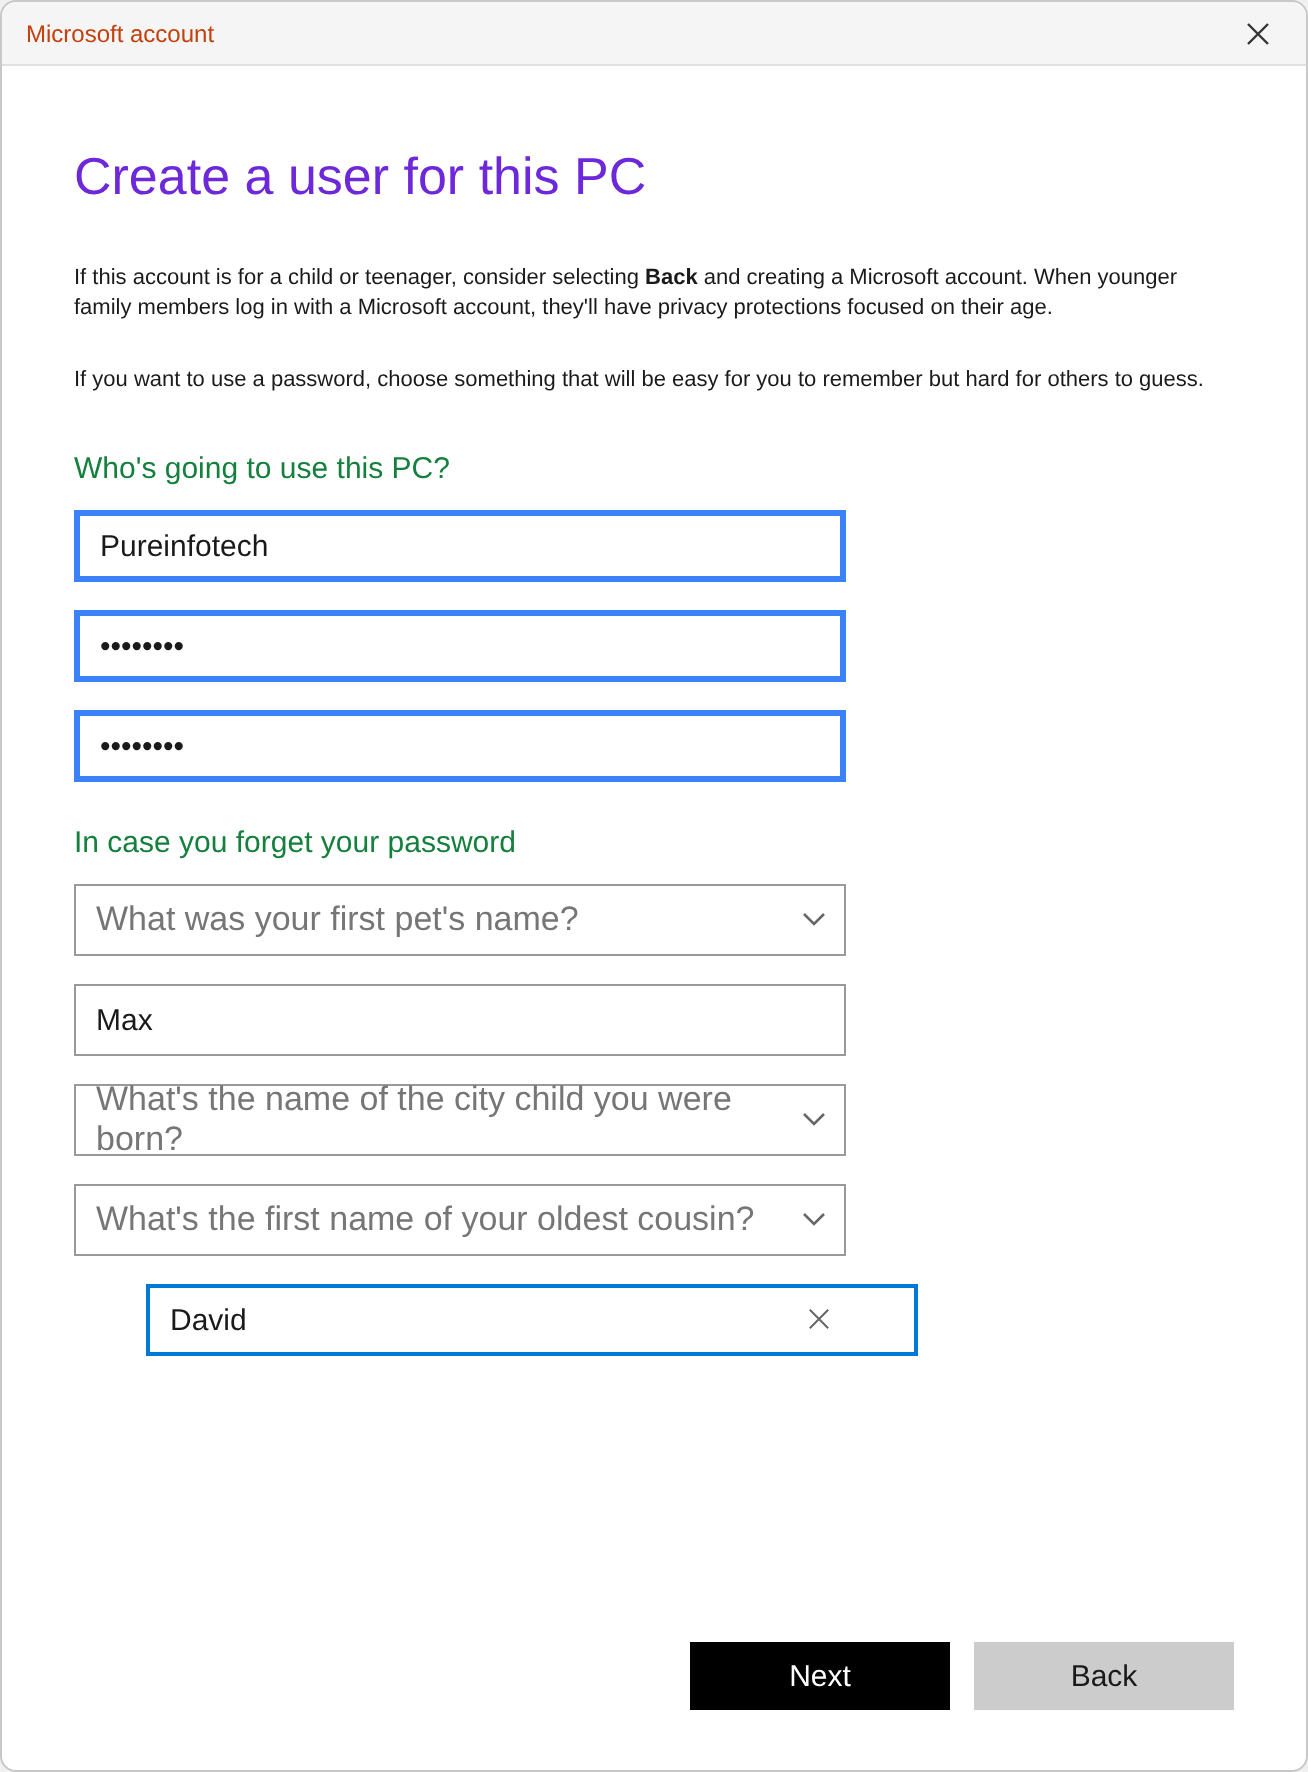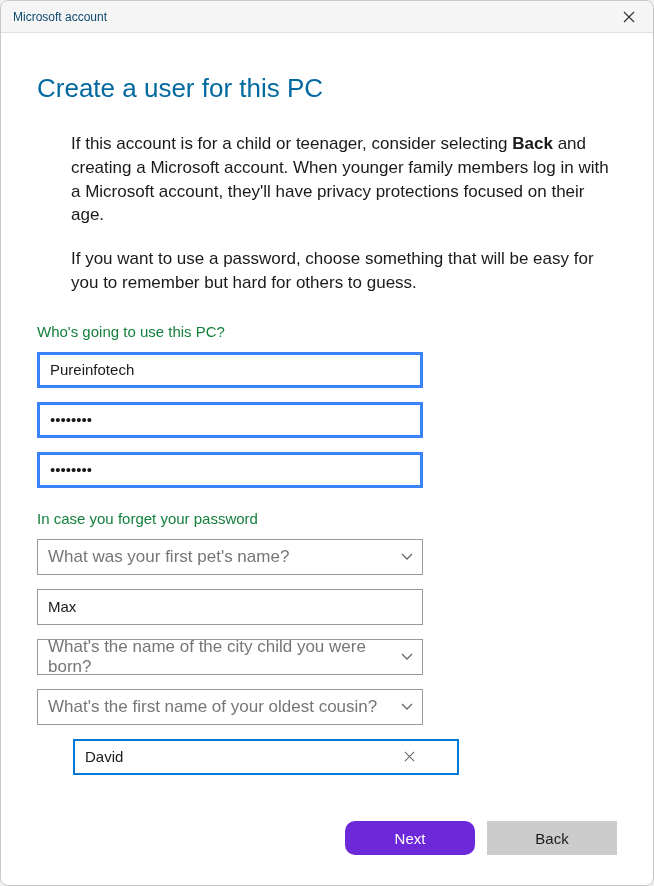--- a/index.html
+++ b/index.html
@@ -24,50 +24,49 @@
       display: flex;
       align-items: center;
       justify-content: space-between;
       padding: 0 8px 0 12px;
       border-bottom: 1px solid #e0e0e0;
       background: #f5f5f5;
       border-radius: 8px 8px 0 0;
     }
     .titlebar-title {
       font-size: 12px;
-      color: #0c4a6e;
+      color: #c2410c;
     }
     .close-btn {
       width: 32px;
       height: 24px;
       display: flex;
       align-items: center;
       justify-content: center;
       cursor: pointer;
       font-size: 14px;
       color: #333;
     }
     .content {
       padding: 40px 36px 20px 36px;
       flex: 1;
       display: flex;
       flex-direction: column;
     }
     .heading {
       font-size: 26px;
       font-weight: 400;
-      color: #0369a1;
+      color: #6d28d9;
       margin-bottom: 28px;
     }
     .paragraph {
-      font-size: 17px;
+      font-size: 11px;
       color: #1a1a1a;
       line-height: 1.4;
       margin-bottom: 20px;
-      margin-left: 34px;
     }
     .paragraph strong { font-weight: 700; }
     .section-label {
       font-size: 15px;
       color: #15803d;
       margin-bottom: 12px;
       margin-top: 8px;
     }
     .input-row {
       margin-bottom: 14px;
@@ -140,23 +139,22 @@
     }
     .btn {
       width: 130px;
       height: 34px;
       border: none;
       font-size: 15px;
       font-family: inherit;
       cursor: pointer;
     }
     .btn-primary {
-      background: #6d28d9;
+      background: #000000;
       color: #fff;
-      border-radius: 10px;
     }
     .btn-secondary {
       background: #cccccc;
       color: #1a1a1a;
     }
   </style>
 </head>
 <body>
 
 <div class="window">

